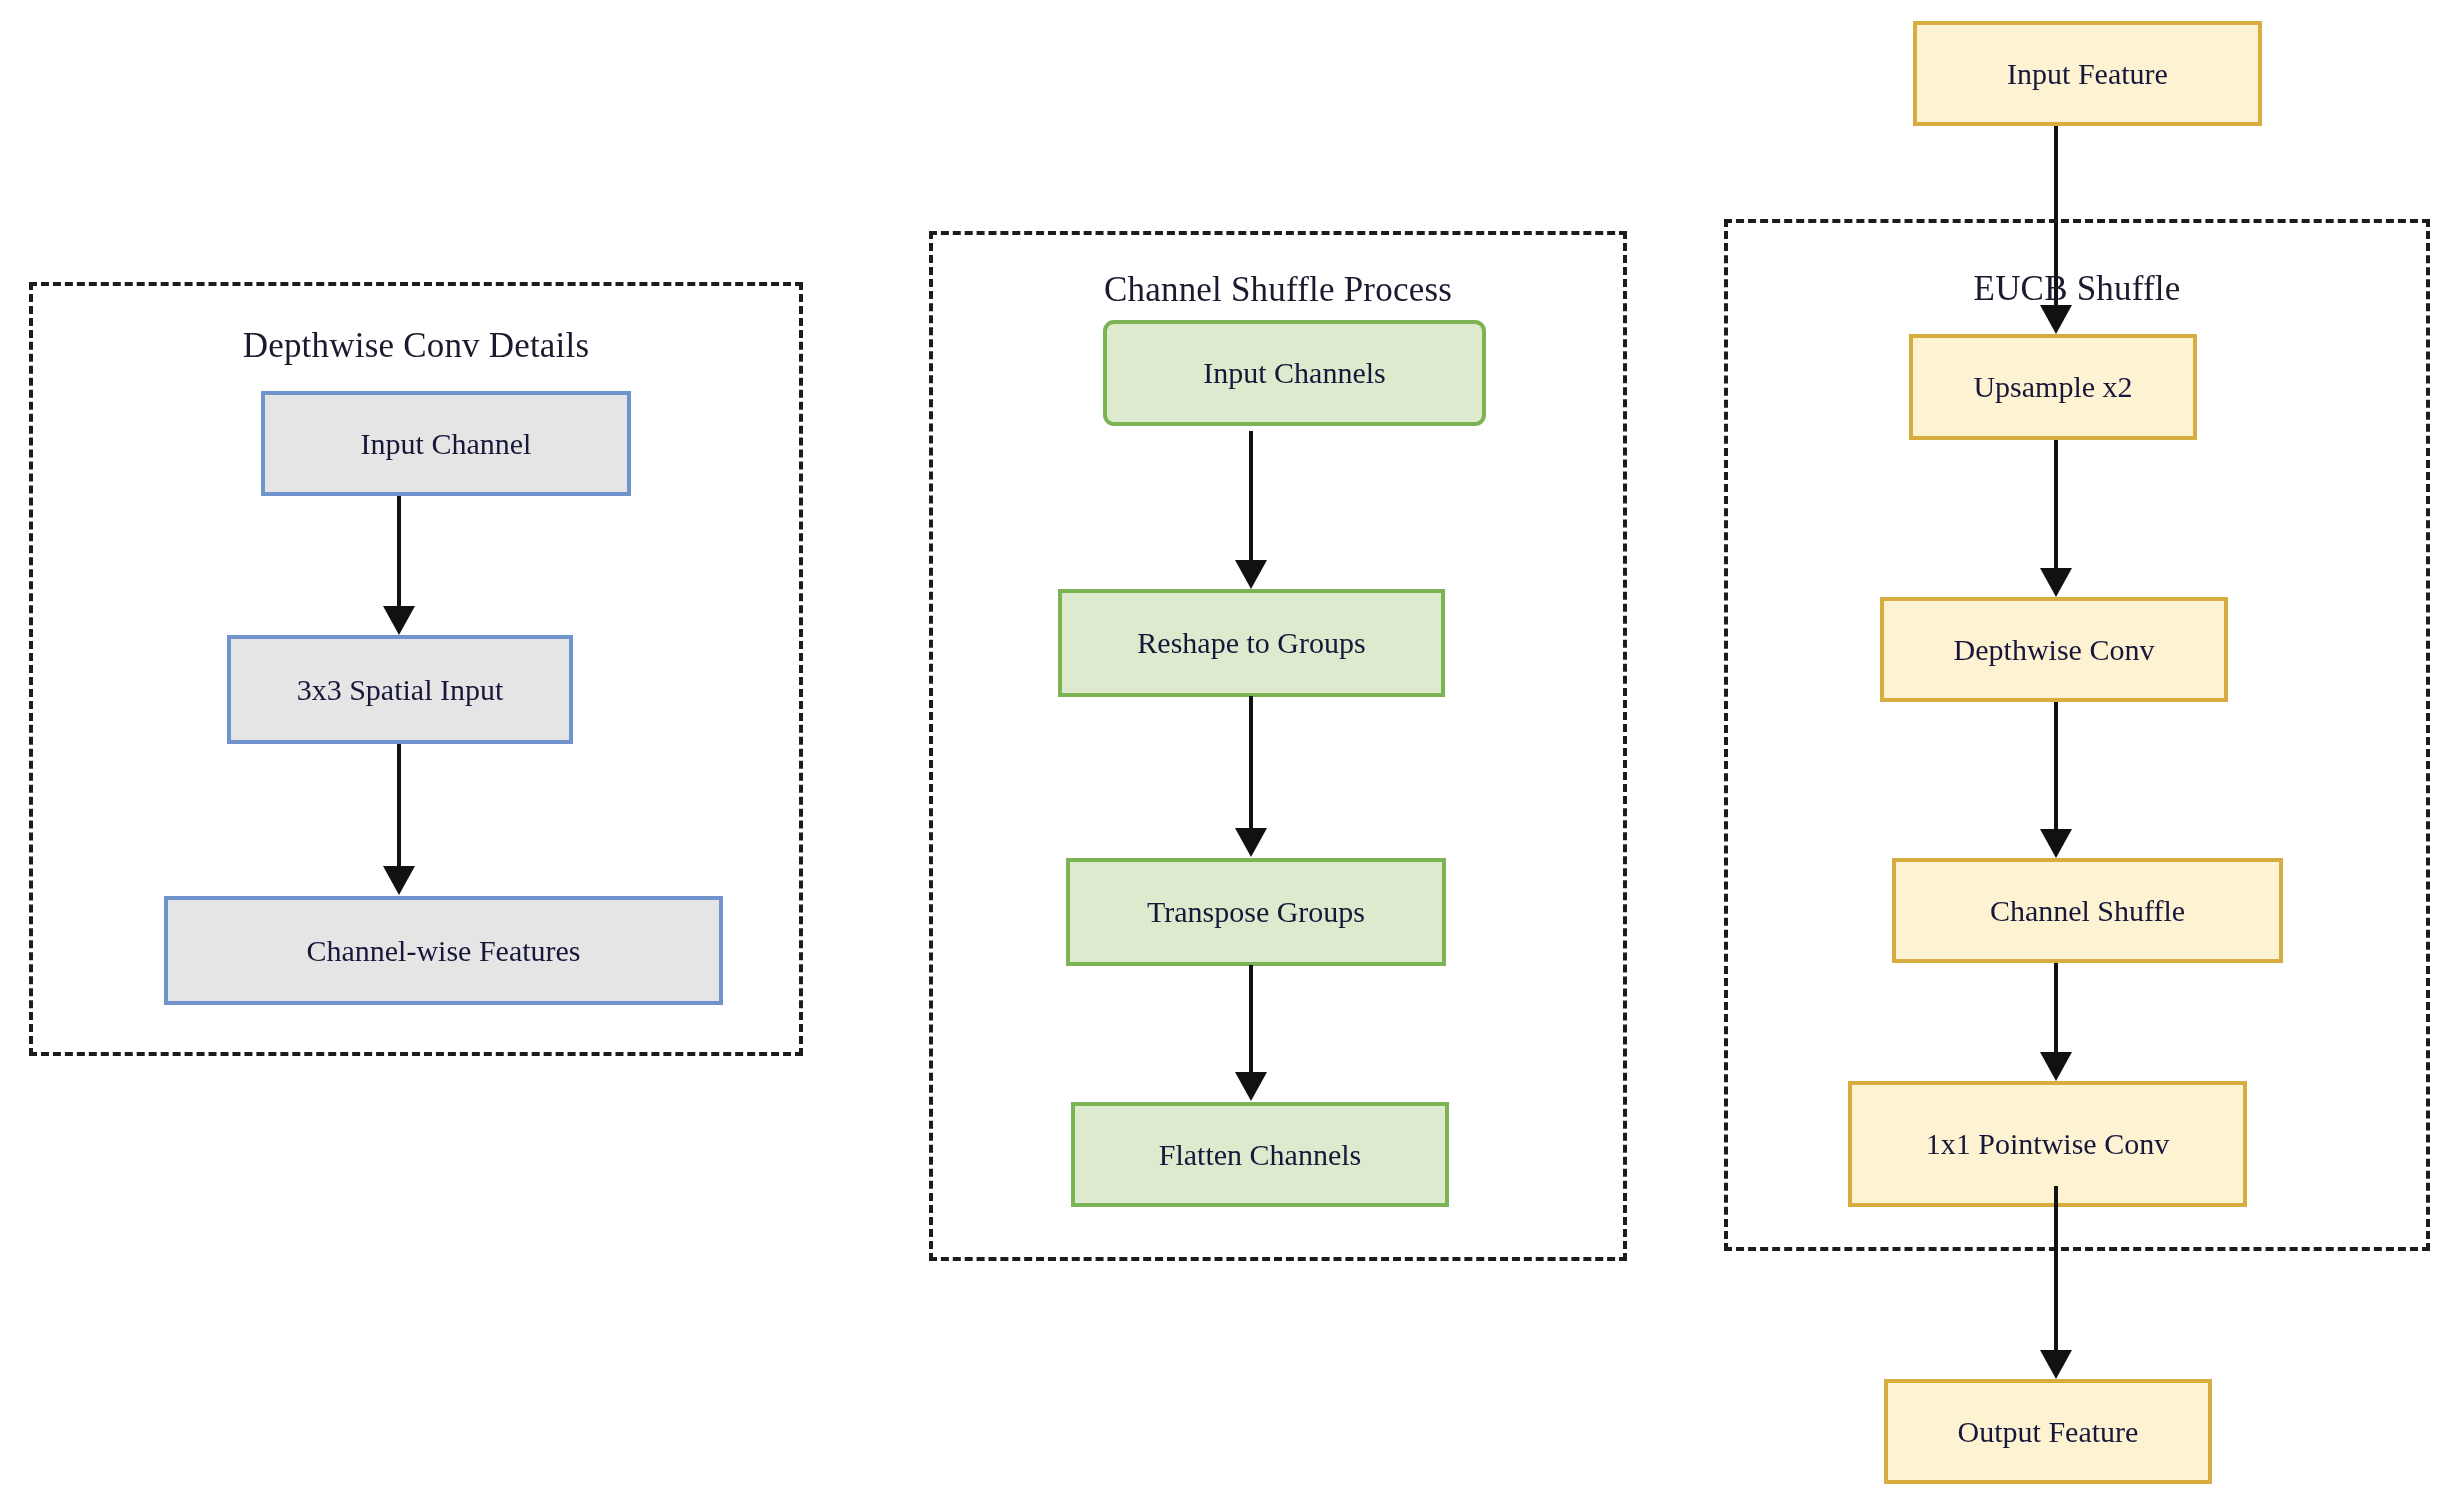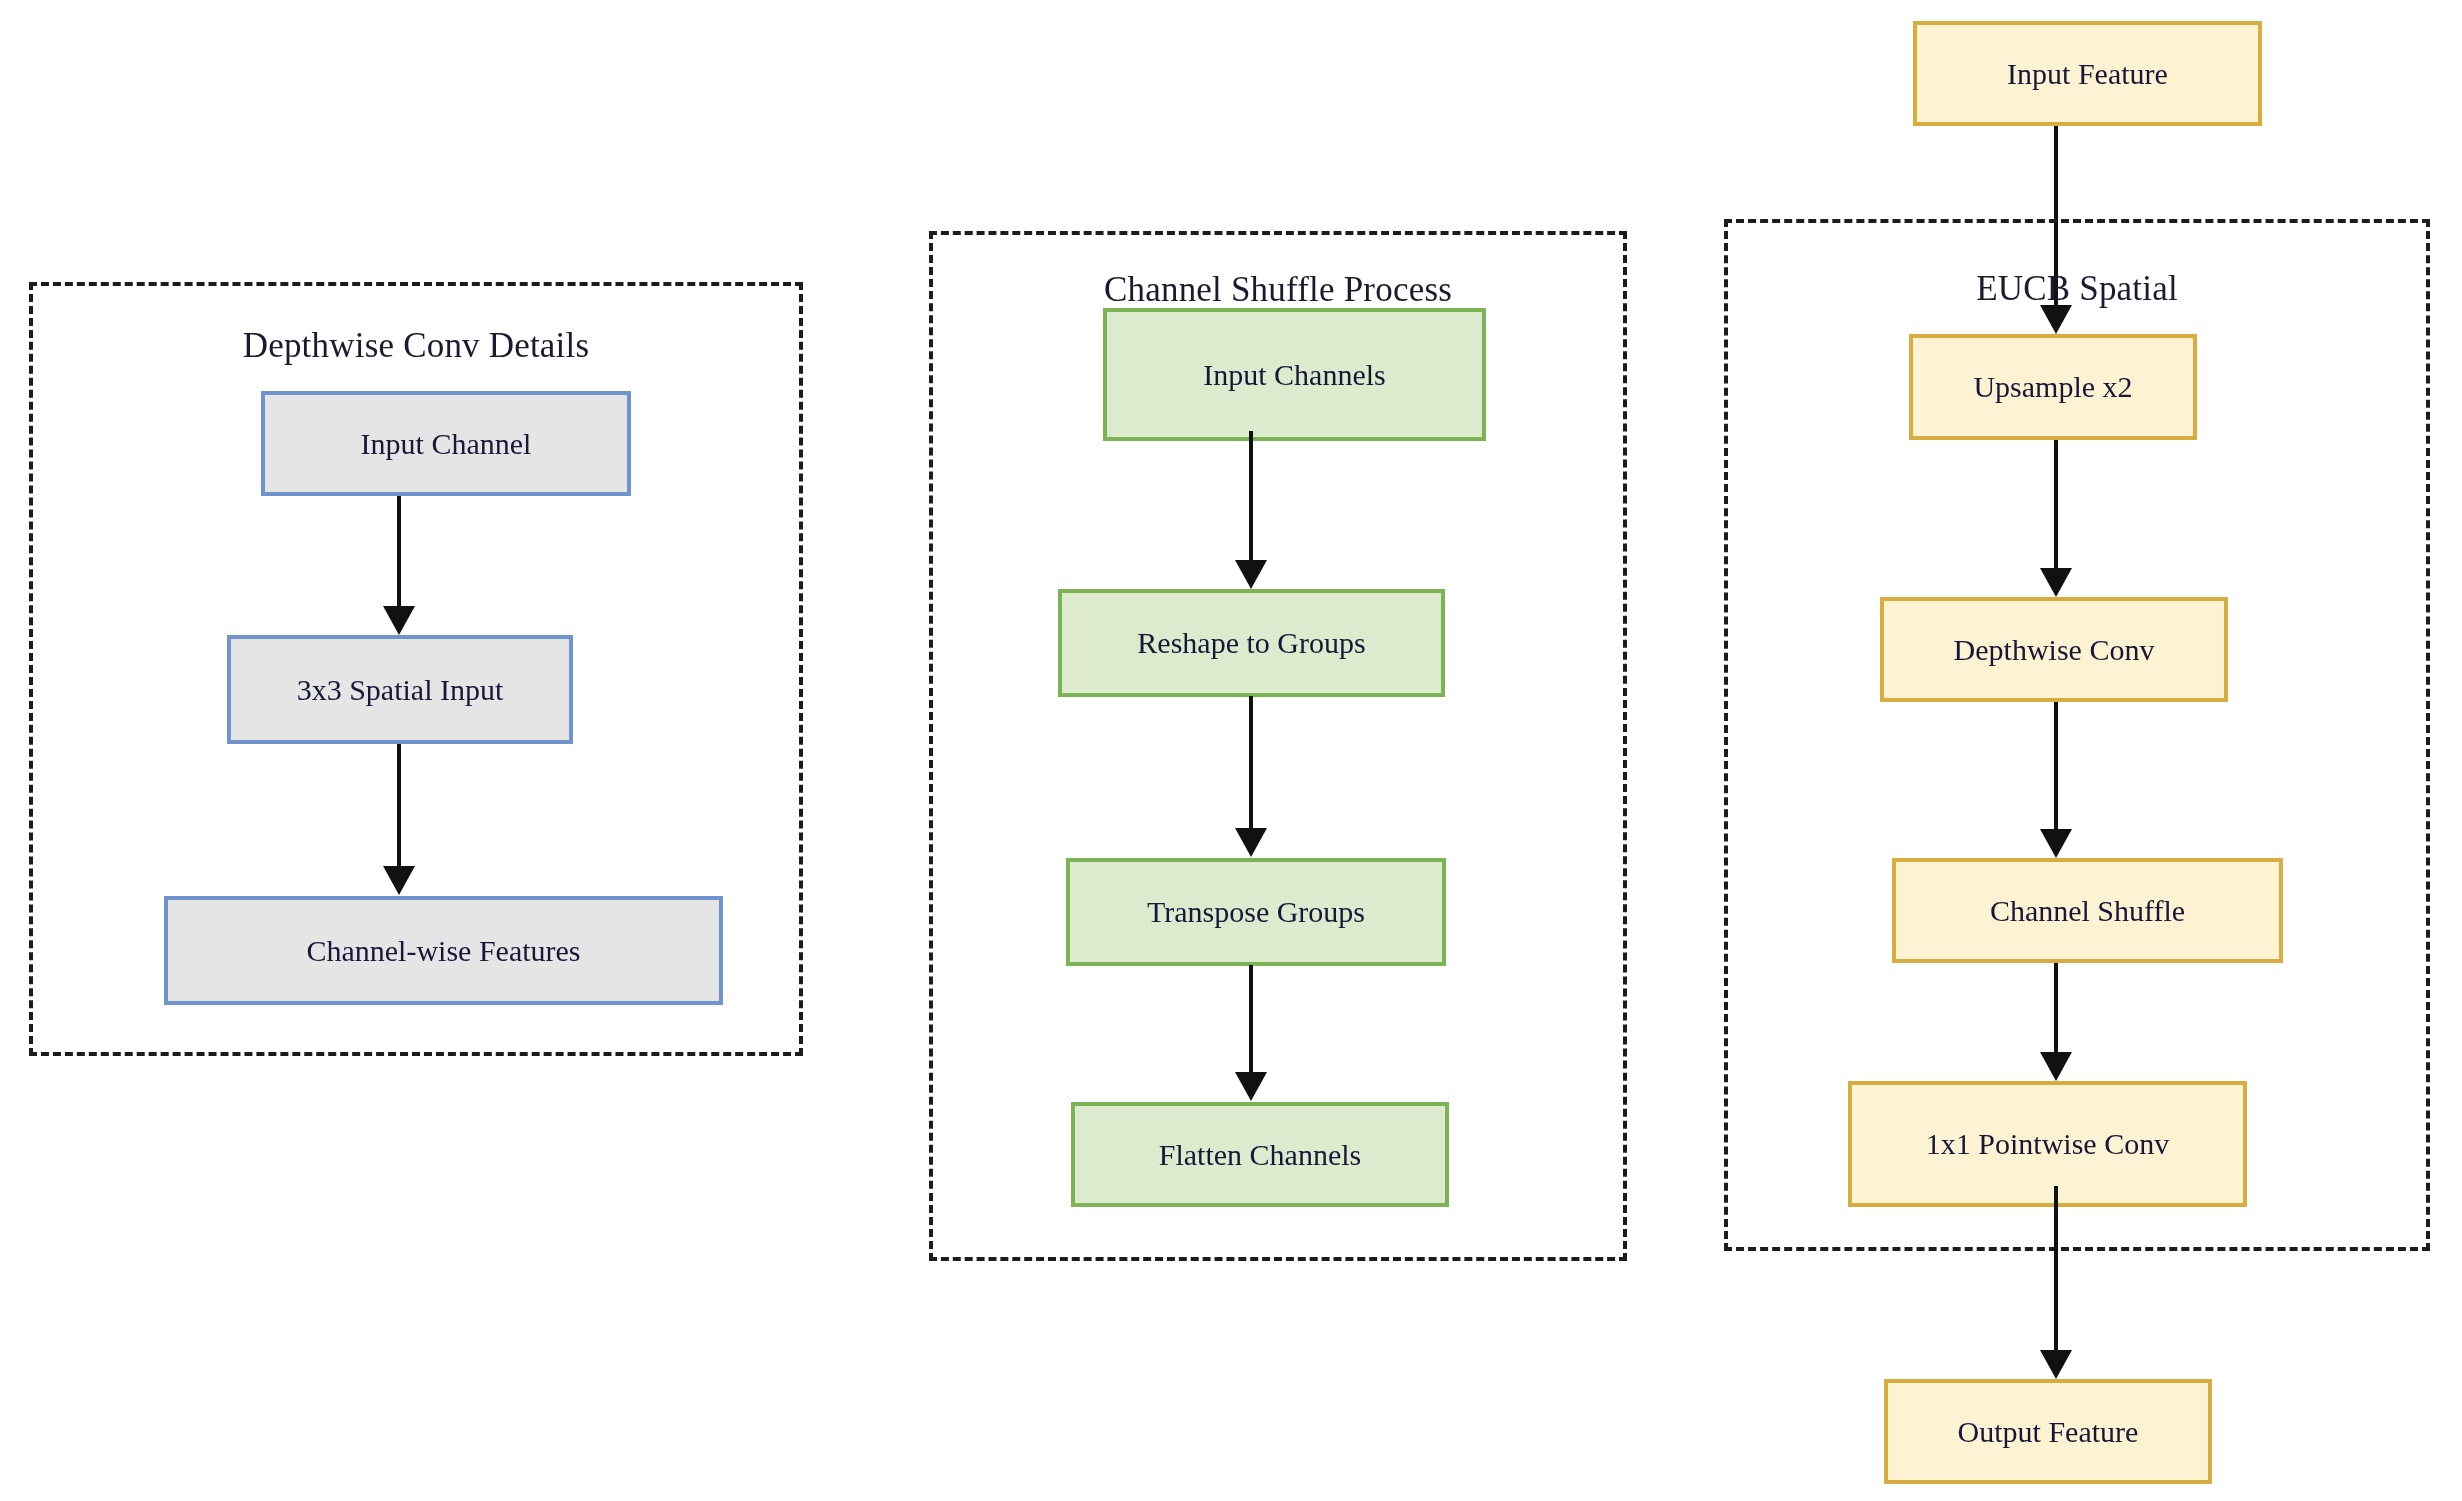--- a/index.html
+++ b/index.html
@@ -111,21 +111,21 @@
   </div>
 
   <div class="node blue" style="left:164px; top:896px; width:559px; height:109px;">
     <span>Channel-wise Features</span>
   </div>
 
   <div class="group-box" style="left:929px; top:231px; width:698px; height:1030px;">
     <div class="group-title" style="top:35px;">Channel Shuffle Process</div>
   </div>
 
-  <div class="node green" style="left:1103px; top:308px; width:383px; height:133px;">
+  <div class="node green" style="left:1103px; top:320px; width:383px; height:106px;border-radius:11px;">
     <span>Input Channels</span>
   </div>
 
   <div class="arrow" style="left:1235px; top:431px; width:32px; height:158px;">
     <div class="shaft" style="height:130px;"></div>
     <div class="head"></div>
   </div>
 
   <div class="node green" style="left:1058px; top:589px; width:387px; height:108px;">
     <span>Reshape to Groups</span>
@@ -152,21 +152,21 @@
   <div class="node yellow" style="left:1913px; top:21px; width:349px; height:105px;">
     <span>Input Feature</span>
   </div>
 
   <div class="arrow" style="left:2040px; top:126px; width:32px; height:208px;">
     <div class="shaft" style="height:179px;"></div>
     <div class="head"></div>
   </div>
 
   <div class="group-box" style="left:1724px; top:219px; width:706px; height:1032px;">
-    <div class="group-title" style="top:46px;">EUCB Spatial</div>
+    <div class="group-title" style="top:46px;">EUCB Shuffle</div>
   </div>
 
   <div class="node yellow" style="left:1909px; top:334px; width:288px; height:106px;">
     <span>Upsample x2</span>
   </div>
 
   <div class="arrow" style="left:2040px; top:440px; width:32px; height:157px;">
     <div class="shaft" style="height:129px;"></div>
     <div class="head"></div>
   </div>

